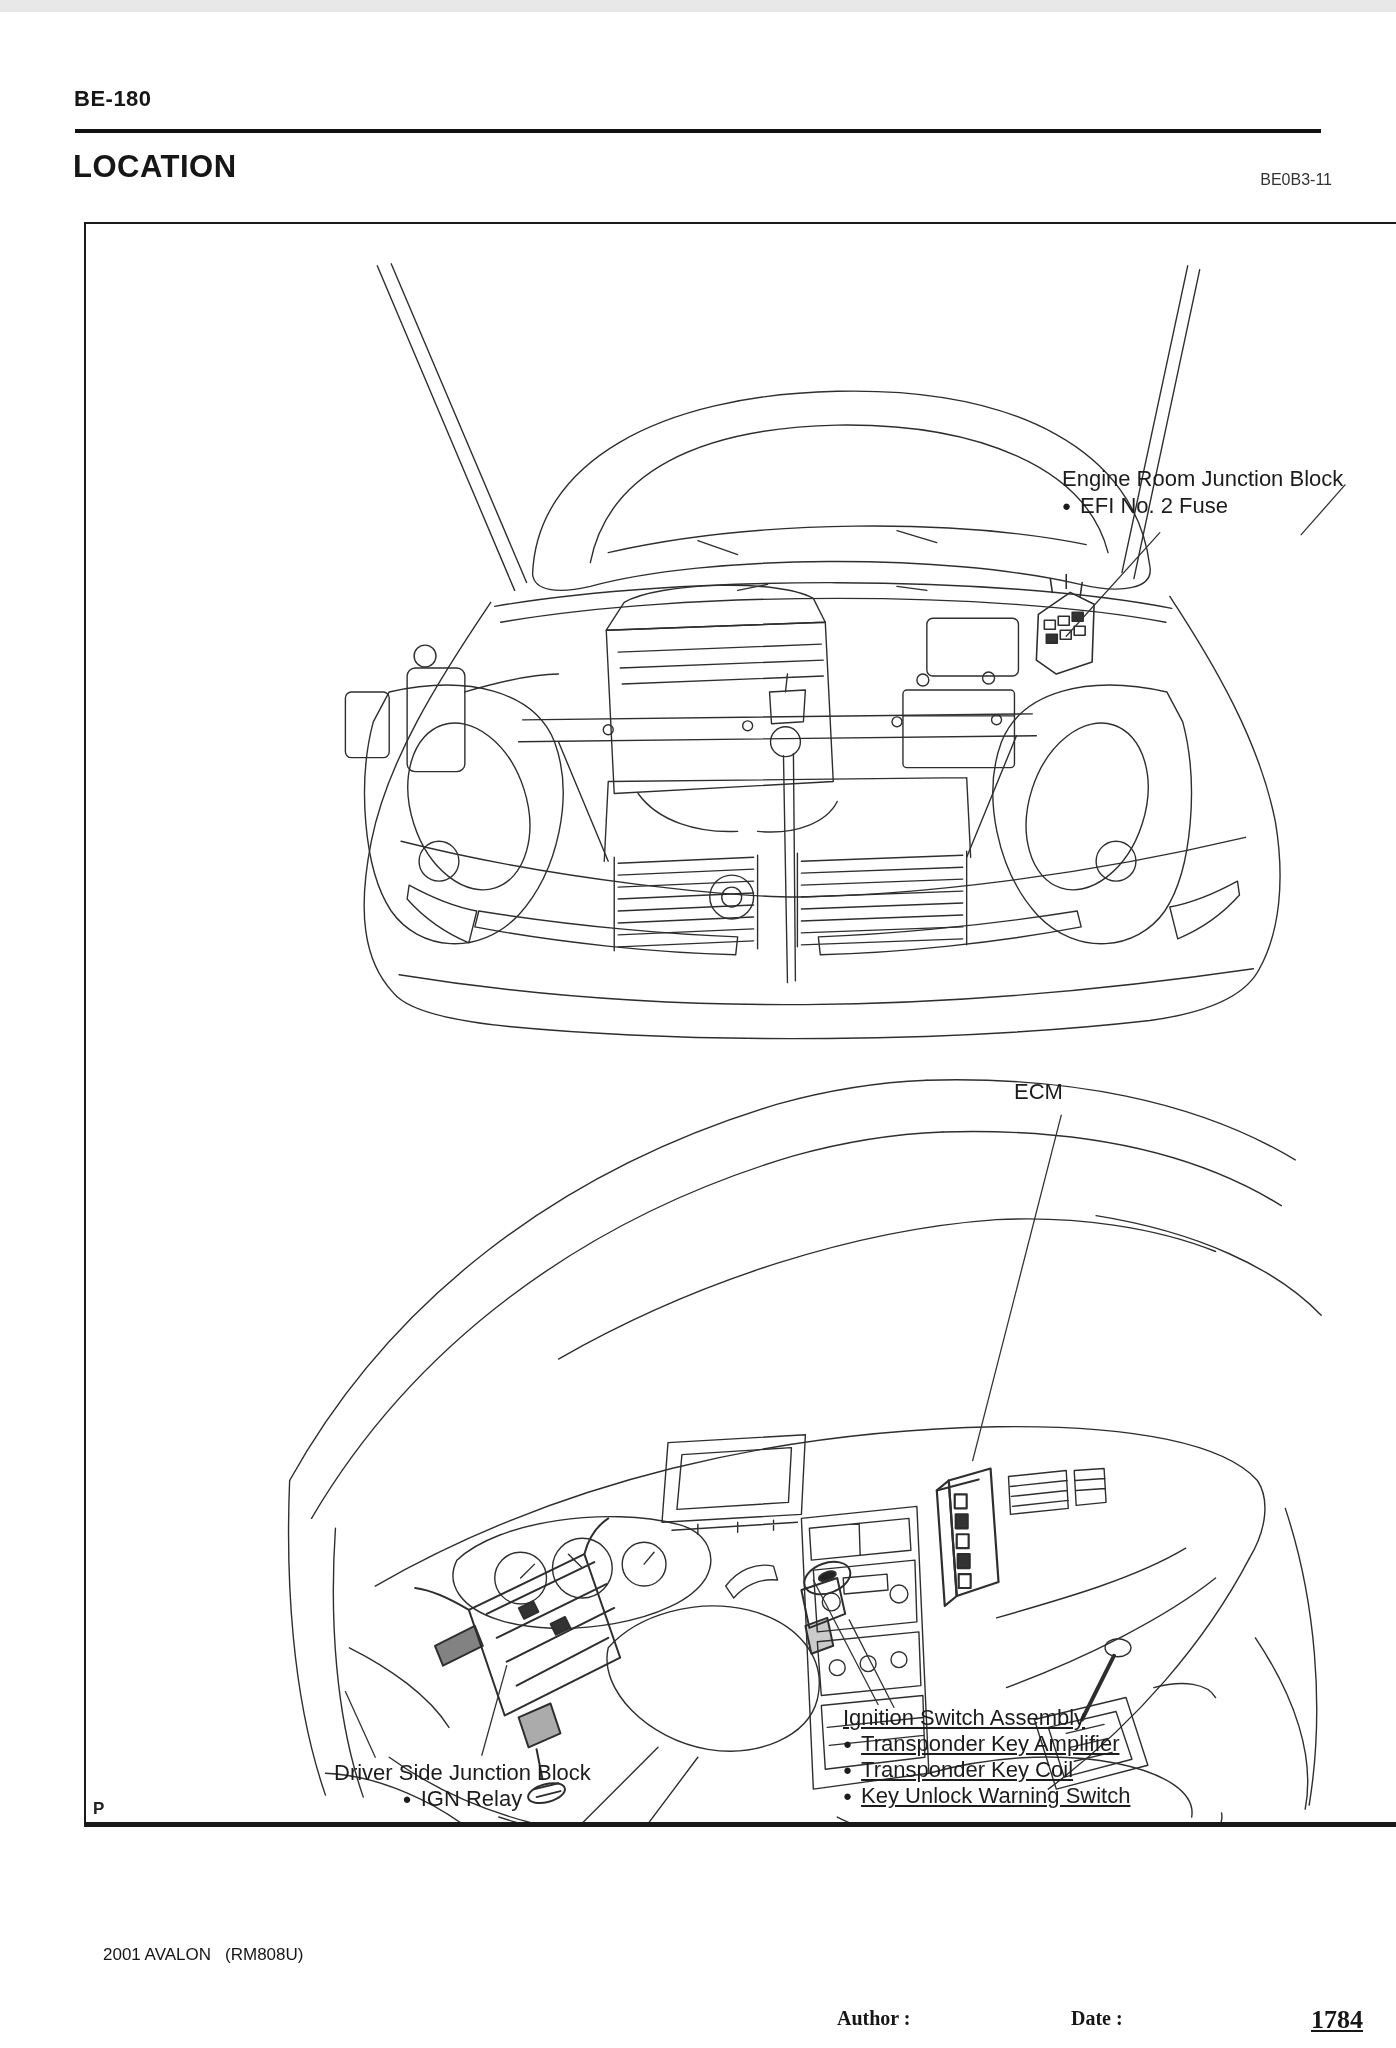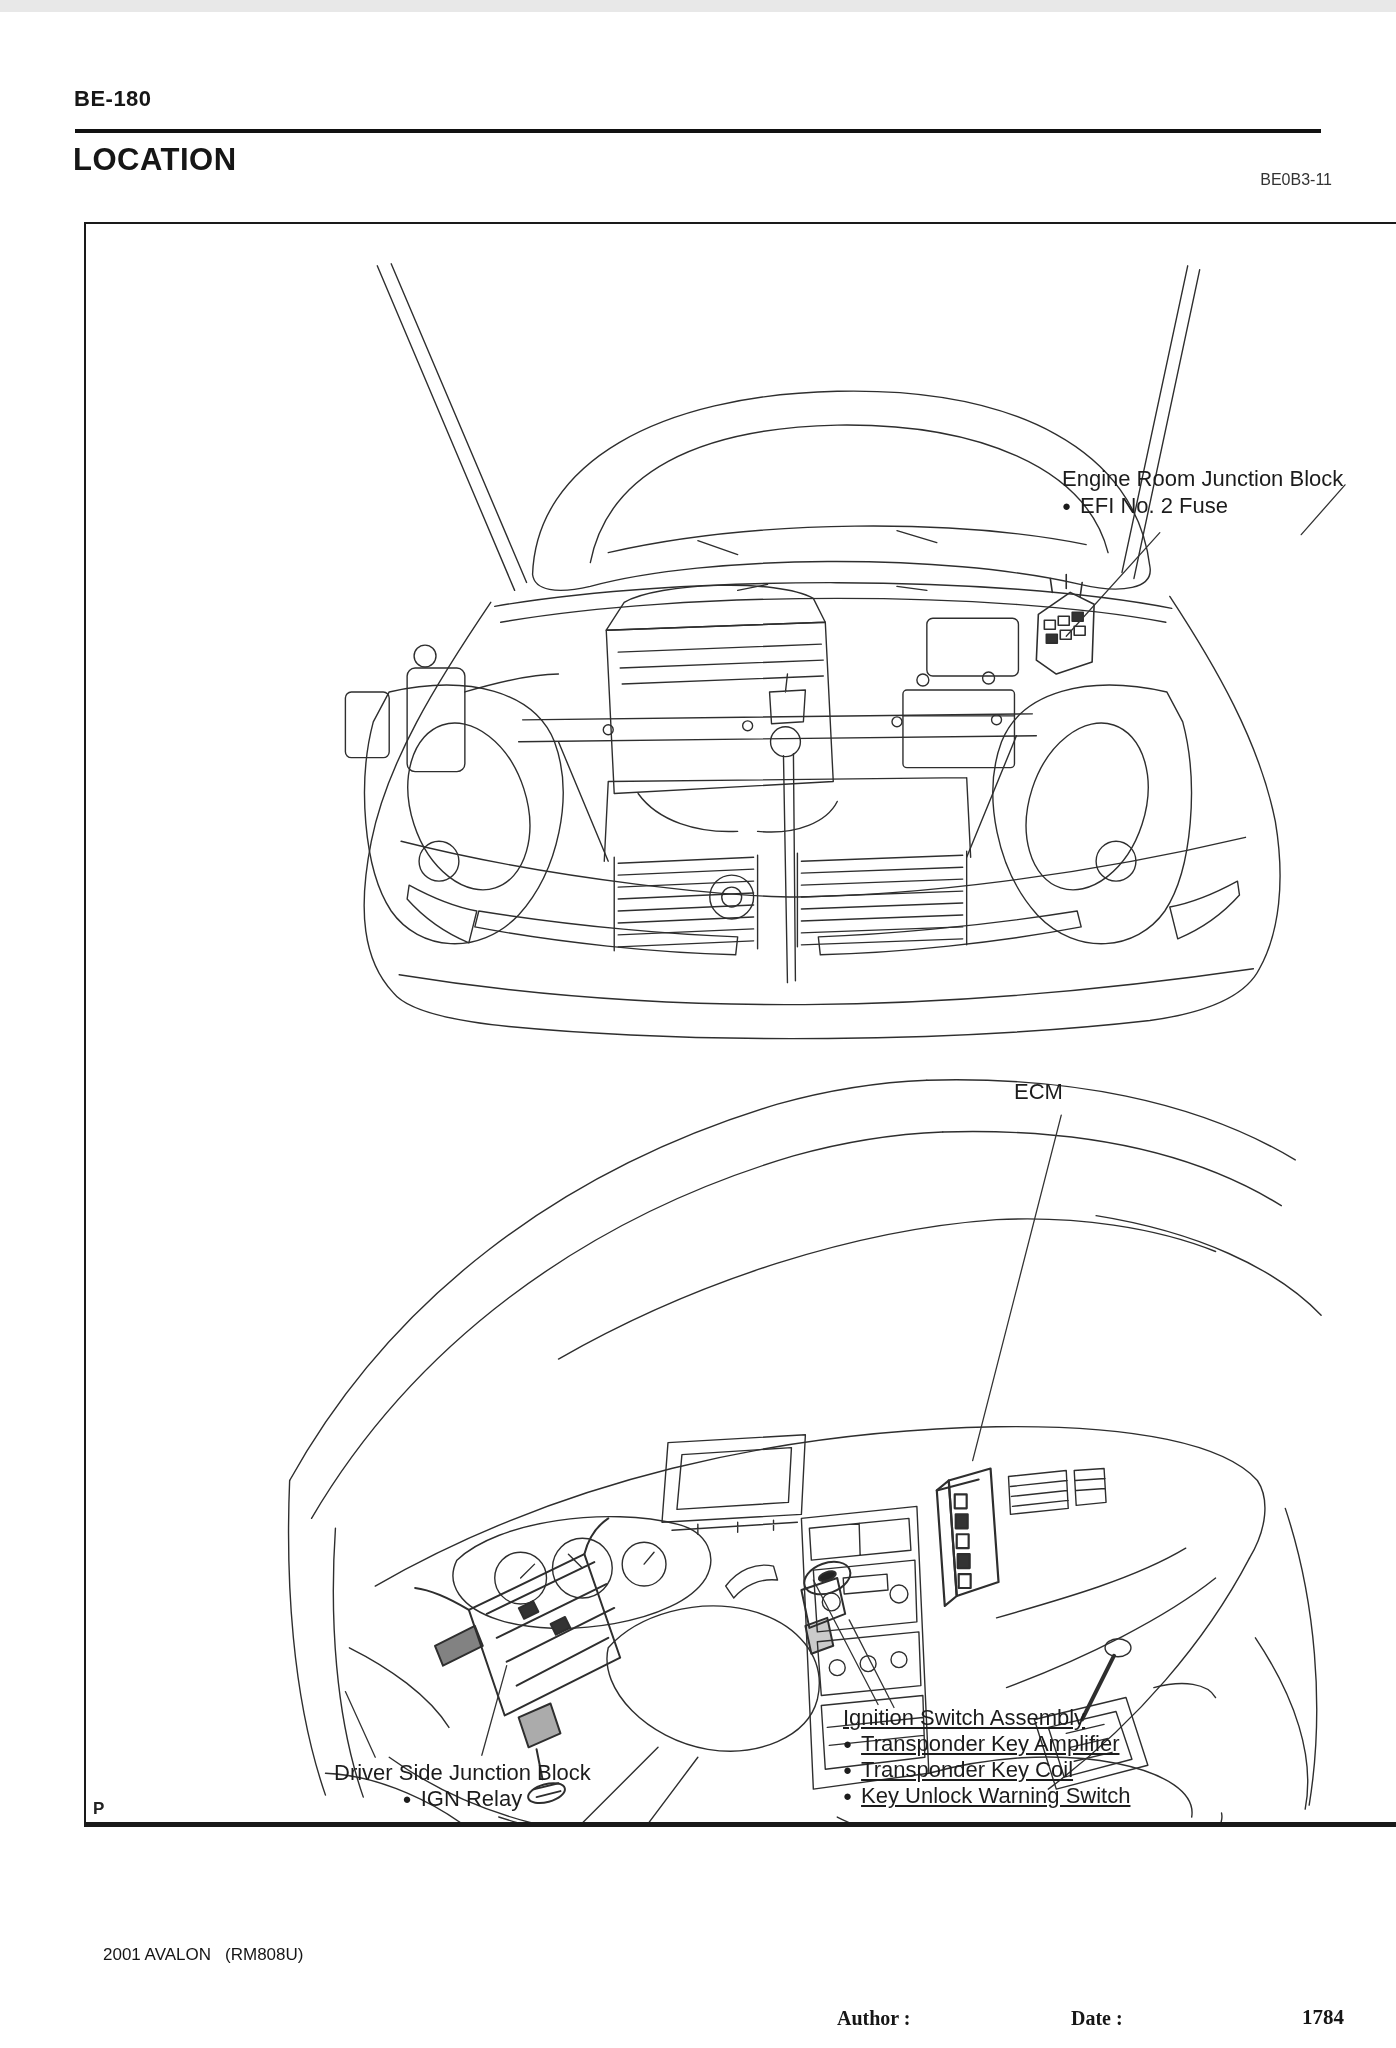--- a/index.html
+++ b/index.html
@@ -9,42 +9,42 @@
     font-family:"Liberation Sans","DejaVu Sans",sans-serif;
     overflow:hidden;
   }
   .abs{position:absolute;}
   .pg-code{left:74px;top:74px;font-size:22px;font-weight:bold;letter-spacing:.5px;}
   .hdr-line{left:0;top:99px;width:1396px;text-align:center;font-size:16px;white-space:nowrap;}
   .hdr-line .b{font-weight:bold;letter-spacing:.3px;}
   .hdr-line .sep{margin:0 16px;font-weight:bold;}
   .hdr-rule{left:75px;top:117px;width:1246px;height:4px;background:#111;}
   .doc-code{left:0;top:159px;width:1332px;text-align:right;font-size:16px;color:#333;}
-  .title{left:73px;top:130px;font-size:31px;font-weight:bold;letter-spacing:.5px;}
+  .title{left:73px;top:137px;font-size:31px;font-weight:bold;letter-spacing:.5px;}
   .figure{
     left:84px;top:210px;width:1390px;height:1605px;
     border:2px solid #1a1a1a;border-right-width:4px;border-bottom-width:5px;
     box-sizing:border-box;
   }
   .figure svg{position:absolute;left:0;top:0;width:100%;height:100%;}
   .callout{position:absolute;font-size:22px;line-height:27px;white-space:nowrap;color:#1c1c1c;}
   .callout .row{display:block;}
   .callout .blt{display:inline-block;font-size:15px;vertical-align:2px;margin-right:9px;}
   .co-engine{left:976px;top:241px;}
   .co-ecm{left:928px;top:854px;}
   .co-ign{left:757px;top:1481px;line-height:26px;text-decoration:underline;}
   .co-drv{left:248px;top:1536px;line-height:26px;text-align:center;}
   .corner-p{position:absolute;left:7px;bottom:3px;font-size:17px;font-weight:bold;color:#222;}
   .fig-id{position:absolute;right:9px;bottom:5px;font-size:14px;color:#8b5cf6;}
   .foot-model{left:103px;top:1933px;font-size:17px;}
   .foot-model .gap{display:inline-block;width:14px;}
   .serif{font-family:"Liberation Serif","DejaVu Serif",serif;font-weight:bold;}
   .foot-author{left:837px;top:1995px;font-size:20px;}
   .foot-date{left:1071px;top:1995px;font-size:20px;}
-  .foot-page{left:1302px;top:1993px;width:70px;text-align:left;font-size:21px;}
+  .foot-page{left:1302px;top:1993px;width:70px;text-align:center;font-size:26px;text-decoration:underline;}
 </style>
 </head>
 <body>
 
 <div class="page">
 
   <div class="abs pg-code">BE-180</div>
   <div class="abs hdr-rule"></div>
   <div class="abs doc-code">BE0B3-11</div>
   <div class="abs title">LOCATION</div>

